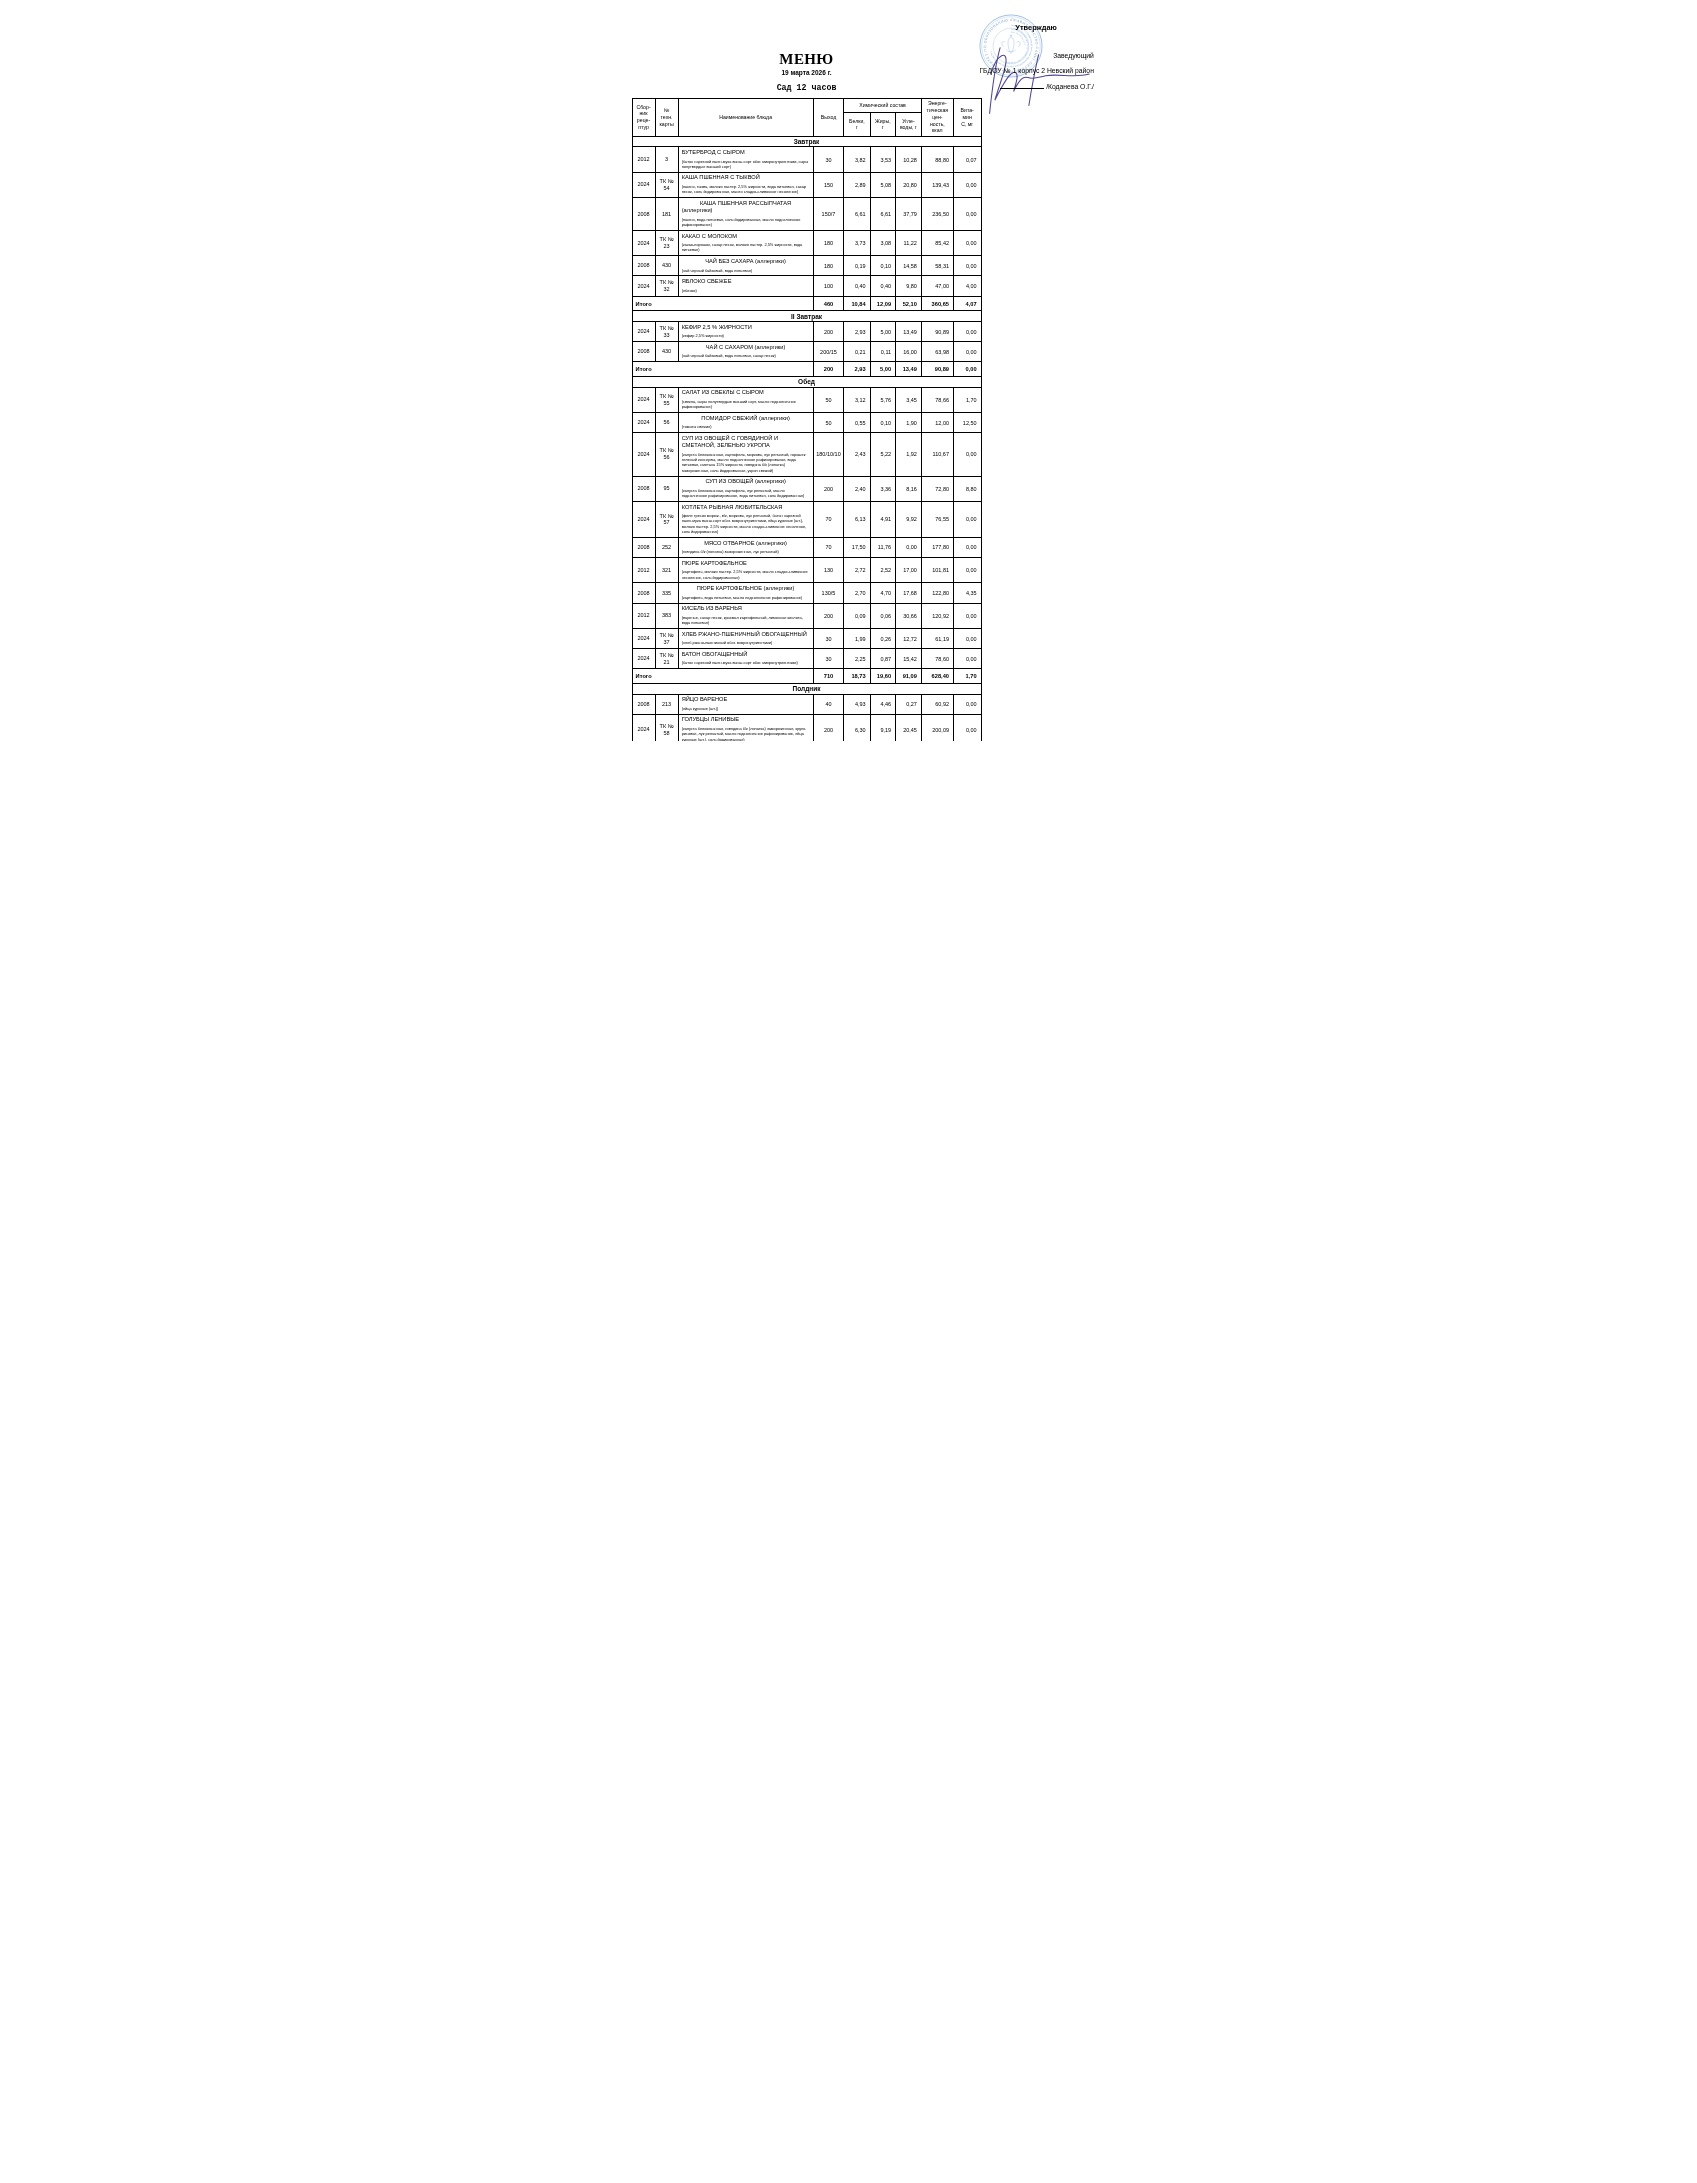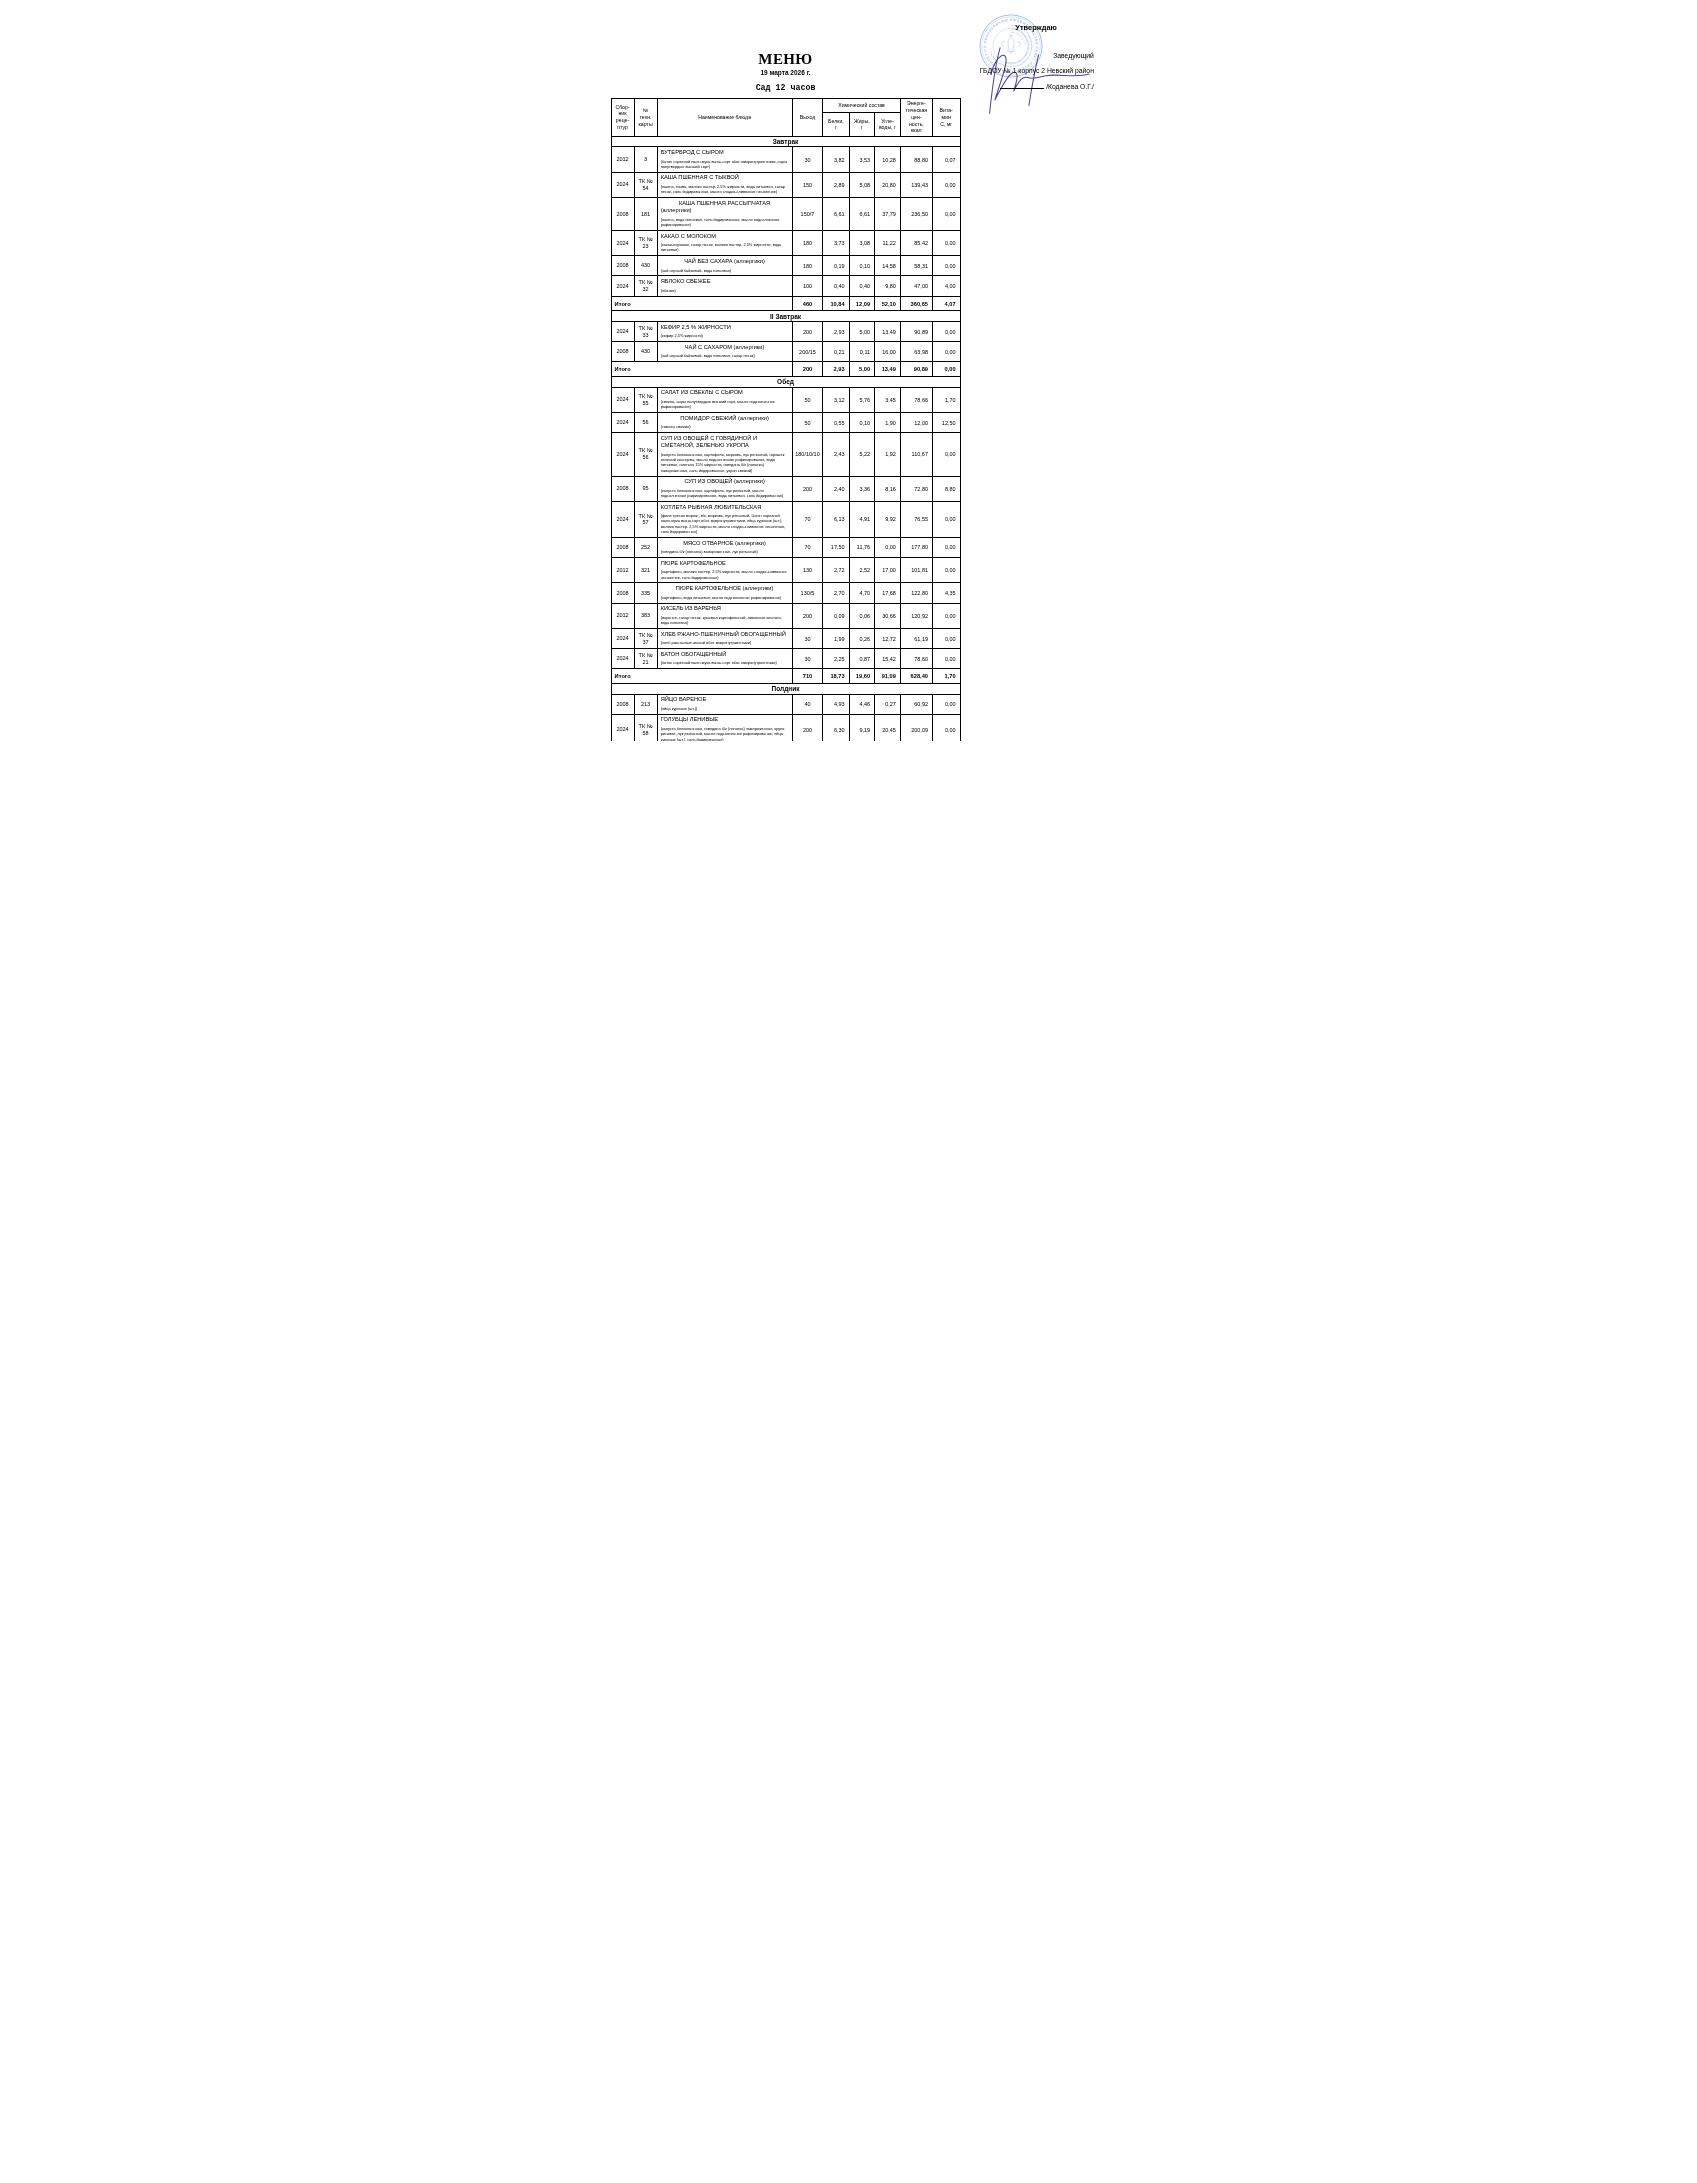--- a/index.html
+++ b/index.html
@@ -15,21 +15,21 @@
   .approval .a4{margin-top:7.9px;}
   .sig-line{display:inline-block;width:44px;border-bottom:0.9px solid #000;height:0.4px;
             margin-right:2.6px;vertical-align:baseline;}
 
   
   .stamp{position:absolute;left:391px;top:13px;z-index:1;}
   .sig-top{position:absolute;left:386px;top:40px;z-index:2;}
   .stamp text{font-family:"Liberation Sans", sans-serif;}
 
   
-  .content{position:absolute;left:8px;top:0;width:350px;padding-left:16px;}
+  .content{position:absolute;left:29px;top:0;width:350px;padding-left:16px;}
   .t-menu{font-family:"Liberation Serif", serif;font-weight:bold;font-size:15px;
           text-align:center;margin:51px 0 0.9px;letter-spacing:0.4px;}
   .t-date{font-size:6.5px;font-weight:bold;text-align:center;margin:0 0 7px;}
   .t-sub{font-size:8.3px;font-weight:bold;text-align:center;margin:0 0 5.7px;font-family:Liberation Mono, monospace;}
 
   
   table.menu{width:100%;border-collapse:collapse;table-layout:fixed;border:1.3px solid #000;}
   table.menu th,table.menu td{border:0.4px solid #000;}
   thead th{font-weight:normal;font-size:5.2px;line-height:1.3;text-align:center;
            vertical-align:middle;white-space:pre-line;padding:1.7px 0.9px;

